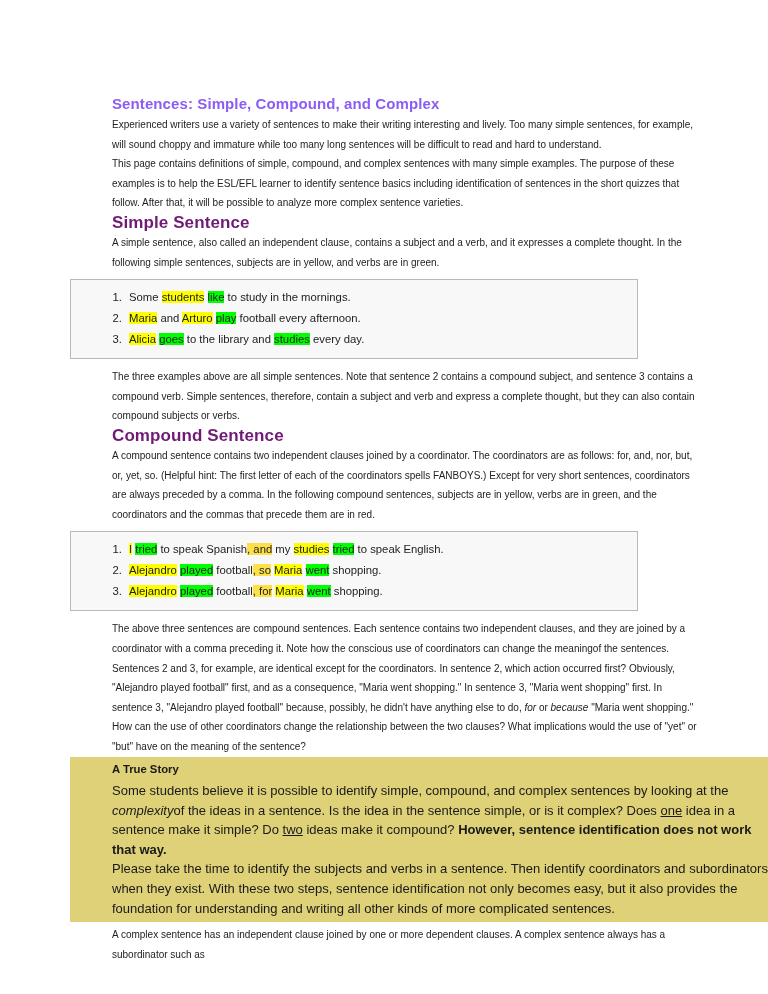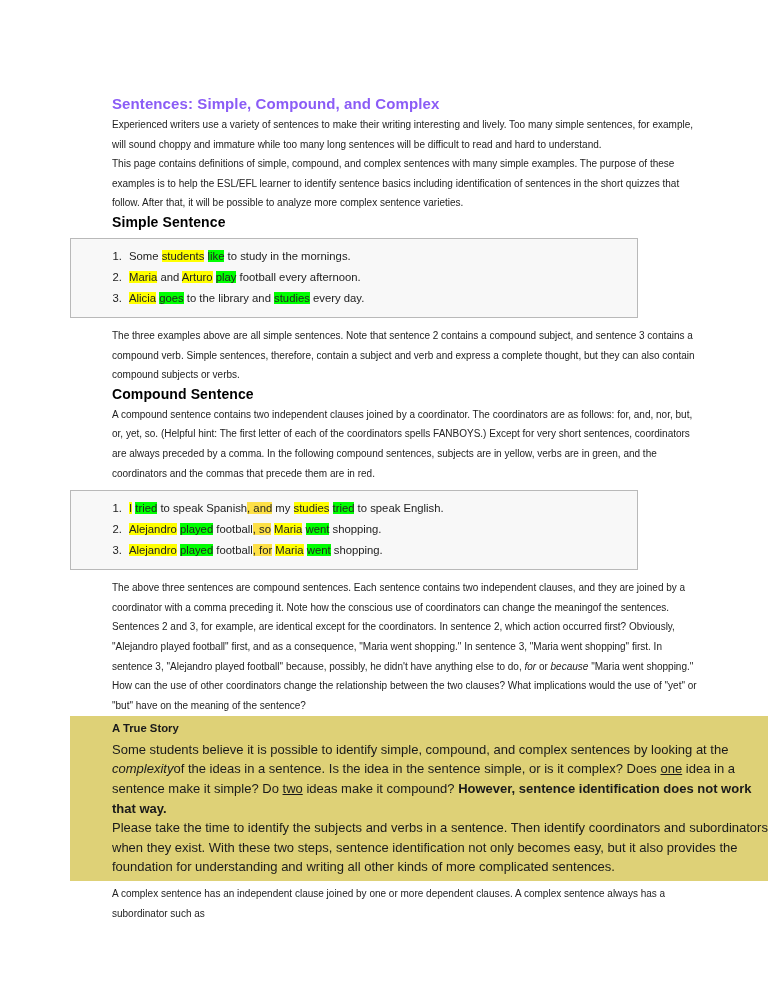--- a/index.html
+++ b/index.html
@@ -29,23 +29,23 @@
   }
   h1.doc-heading {
     font-size: 15px;
     font-weight: bold;
     color: #8b5cf6;
     margin: 8px 0 3px 42px;
     line-height: 16px;
     letter-spacing: 0.1px;
   }
   h2.section-heading {
-    font-size: 14px;
+    font-size: 17px;
     font-weight: bold;
-    color: #000000;
+    color: #701a75;
     margin: 1px 0 2px 42px;
     line-height: 17px;
     letter-spacing: 0.1px;
   }
   p.body-text {
     font-size: 10px;
     line-height: 19.6px;
     margin: 0 0 0 42px;
     color: #222222;
     text-align: left;
@@ -102,20 +102,21 @@
 
 <div class="page">
   <div class="content">
 
     <h1 class="doc-heading">Sentences: Simple, Compound, and Complex</h1>
 
     <p class="body-text">Experienced writers use a variety of sentences to make their writing interesting and lively. Too many simple sentences, for example, will sound choppy and immature while too many long sentences will be difficult to read and hard to understand.</p>
     <p class="body-text">This page contains definitions of simple, compound, and complex sentences with many simple examples. The purpose of these examples is to help the ESL/EFL learner to identify sentence basics including identification of sentences in the short quizzes that follow. After that, it will be possible to analyze more complex sentence varieties.</p>
 
     <h2 class="section-heading">Simple Sentence</h2>
+    <p class="body-text">A simple sentence, also called an independent clause, contains a subject and a verb, and it expresses a complete thought. In the following simple sentences, subjects are in yellow, and verbs are in green.</p>
 
     <div class="examples-box">
       <ol>
           <li><span>Some </span><span class="hl-y">students</span><span> </span><span class="hl-g">like</span><span> to study in the mornings.</span></li>
           <li><span class="hl-y">Maria</span><span> and </span><span class="hl-y">Arturo</span><span> </span><span class="hl-g">play</span><span> football every afternoon.</span></li>
           <li><span class="hl-y">Alicia</span><span> </span><span class="hl-g">goes</span><span> to the library and </span><span class="hl-g">studies</span><span> every day.</span></li>
         </ol>
     </div>
 
     <p class="body-text">The three examples above are all simple sentences. Note that sentence 2 contains a compound subject, and sentence 3 contains a compound verb. Simple sentences, therefore, contain a subject and verb and express a complete thought, but they can also contain compound subjects or verbs.</p>

